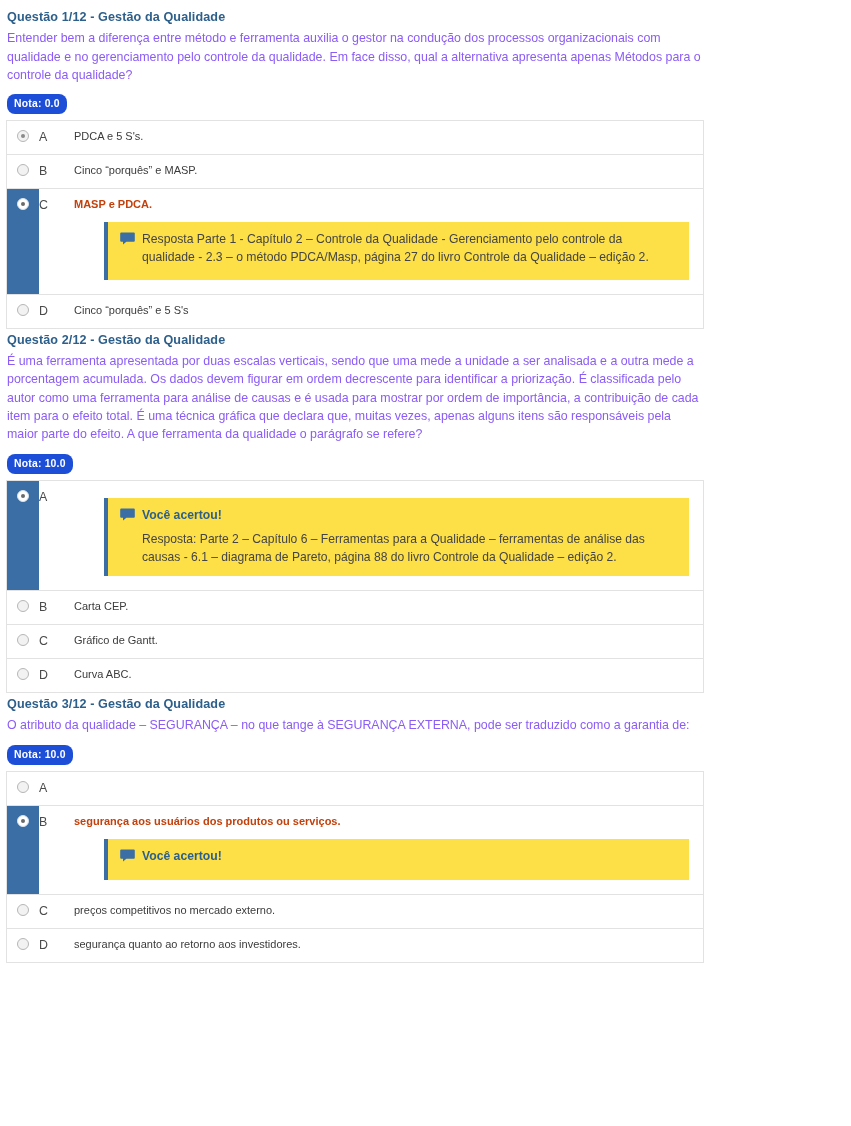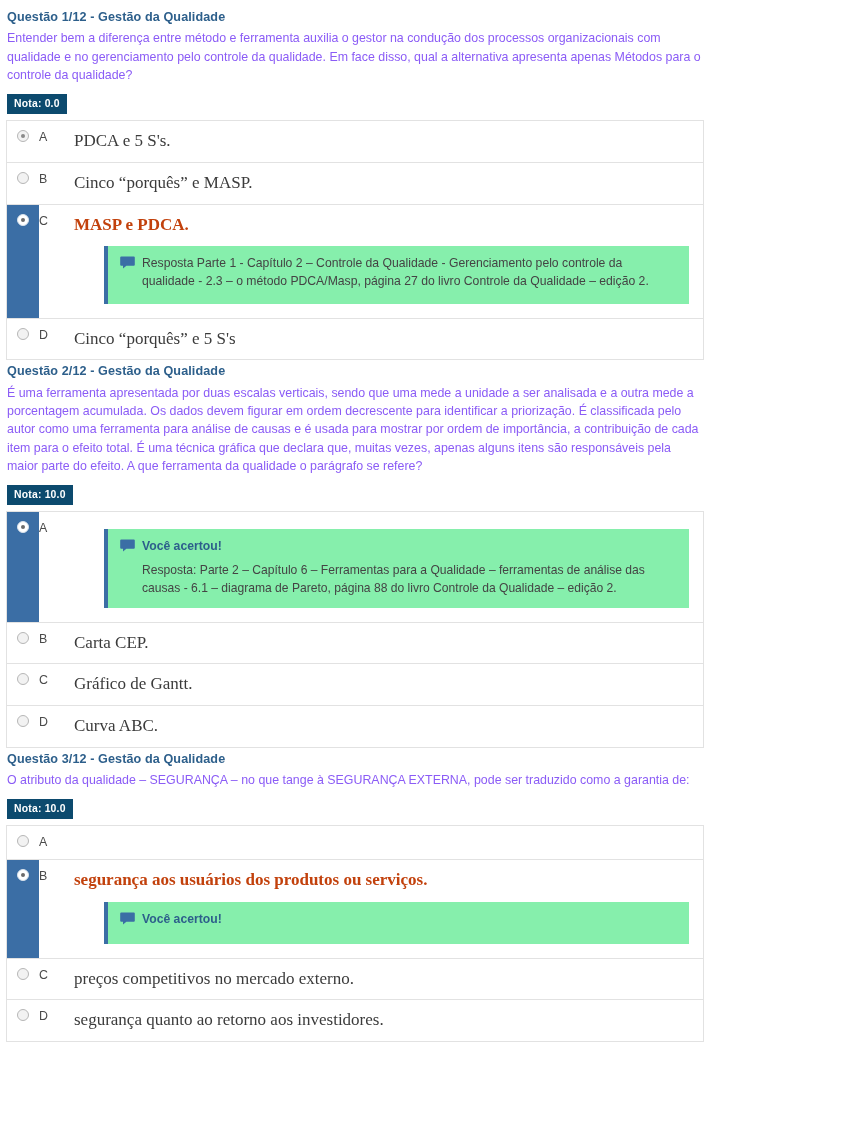--- a/index.html
+++ b/index.html
@@ -32,26 +32,26 @@
   }
   .q-statement {
     color: #8b5cf6;
     font-size: 12.4px;
     line-height: 1.48;
     margin: 0 2px 10px 1px;
     text-align: left;
   }
   .nota-badge {
     display: inline-block;
-    background: #0c4a6e;
+    background: #1d4ed8;
     color: #ffffff;
     font-size: 10.4px;
     font-weight: bold;
     padding: 2px 7px 3px 7px;
-    border-radius: 0;
+    border-radius: 8px;
     margin: 0 0 6px 1px;
     letter-spacing: 0.2px;
   }
   .answers {
     border: 1px solid #e2e2e2;
     border-bottom: none;
     background: #ffffff;
   }
   .answer-row {
     display: flex;
@@ -106,30 +106,29 @@
     padding-top: 8px;
     color: #4a4a4a;
     font-size: 12.4px;
   }
   .ans-body {
     flex: 1 1 auto;
     padding: 8px 8px 8px 2px;
   }
   .ans-text {
     color: #3b3b3b;
-    font-size: 17px;
-    font-family: Liberation Serif, serif;
+    font-size: 11px;
   }
   .answer-row.correct-text .ans-text {
     color: #c2410c;
     font-weight: bold;
   }
   .feedback {
     margin: 9px 6px 6px 30px;
-    background: #86efac;
+    background: #fde047;
     border-left: 4px solid #3b6ea5;
     padding: 9px 12px 10px 12px;
   }
   .fb-head {
     display: flex;
     align-items: flex-start;
     gap: 7px;
     margin-bottom: 3px;
   }
   .fb-icon {

